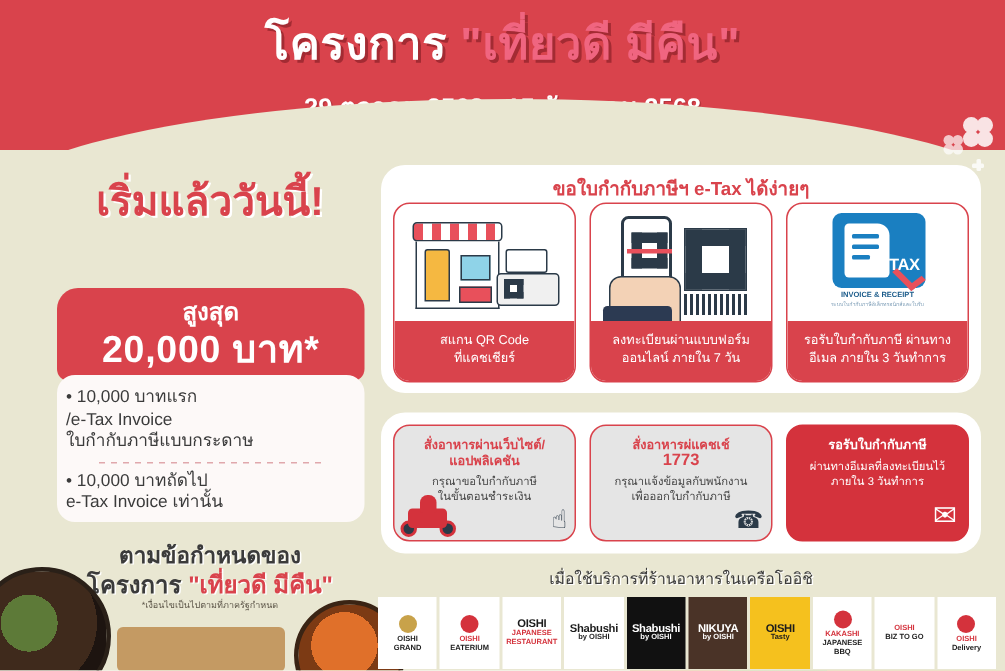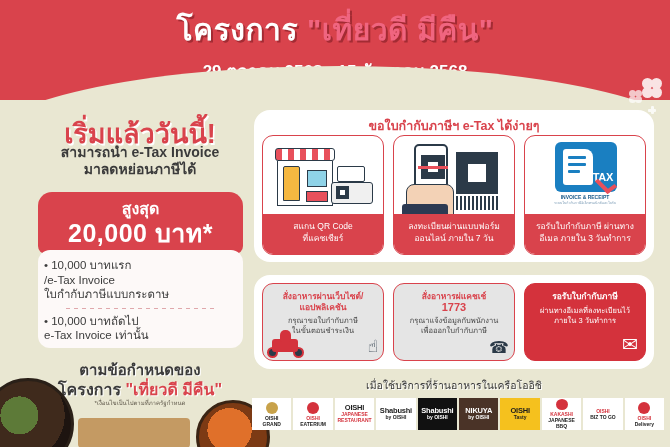--- a/index.html
+++ b/index.html
@@ -327,21 +327,21 @@
     position: absolute; left: 254px; top: 377px; width: 400px;
     text-align: center; font-size: 10.5px; font-weight: normal; color: #3b3b3b;
     text-shadow: 1px 1px 0 #fff; white-space: nowrap;
   }
   .logos-row {
     position: absolute; left: 252px; top: 398px;
     width: 412px; height: 40px;
     display: flex; gap: 2px; align-items: stretch;
   }
   .logo {
-    flex: 1 1 0; height: 32px;
+    flex: 1 1 0; height: 48px;
     display: flex; flex-direction: column;
     align-items: center; justify-content: center;
     font-size: 5px; font-weight: bold; line-height: 6px;
     text-align: center; overflow: hidden; padding: 1px;
   }
   .logo.w { background: #ffffff; color: #1c1c1c; }
   .logo.b { background: #111111; color: #ffffff; }
   .logo.brown { background: #4a3327; color: #ffffff; }
   .logo.yellow { background: #f5c11e; color: #1c1c1c; }
   .logo .mark {
@@ -384,24 +384,20 @@
       <span style="left:6px;top:6px;width:7px;height:7px;"></span>
     </div>
     <div class="flower" style="left:20px;top:28px;width:8px;height:8px;background:transparent;opacity:.8;">
       <span style="left:3px;top:0;width:2.5px;height:8px;border-radius:1px;"></span>
       <span style="left:0;top:3px;width:8px;height:2.5px;border-radius:1px;"></span>
     </div>
   </div>
 
   <div class="left-col">
     <div class="lead-head">เริ่มแล้ววันนี้!</div>
-    <div class="lead-sub">
-      <div>สามารถนำ e-Tax Invoice</div>
-      <div>มาลดหย่อนภาษีได้</div>
-    </div>
 
     <div class="amount-box">
       <div class="amount-label">สูงสุด</div>
       <div class="amount-value">20,000 บาท*</div>
     </div>
 
     <div class="bullet-box">
       <div class="bullet-line">• 10,000 บาทแรก</div>
       <div class="bullet-line">/e-Tax Invoice</div>
       <div class="bullet-line">ใบกำกับภาษีแบบกระดาษ</div>

